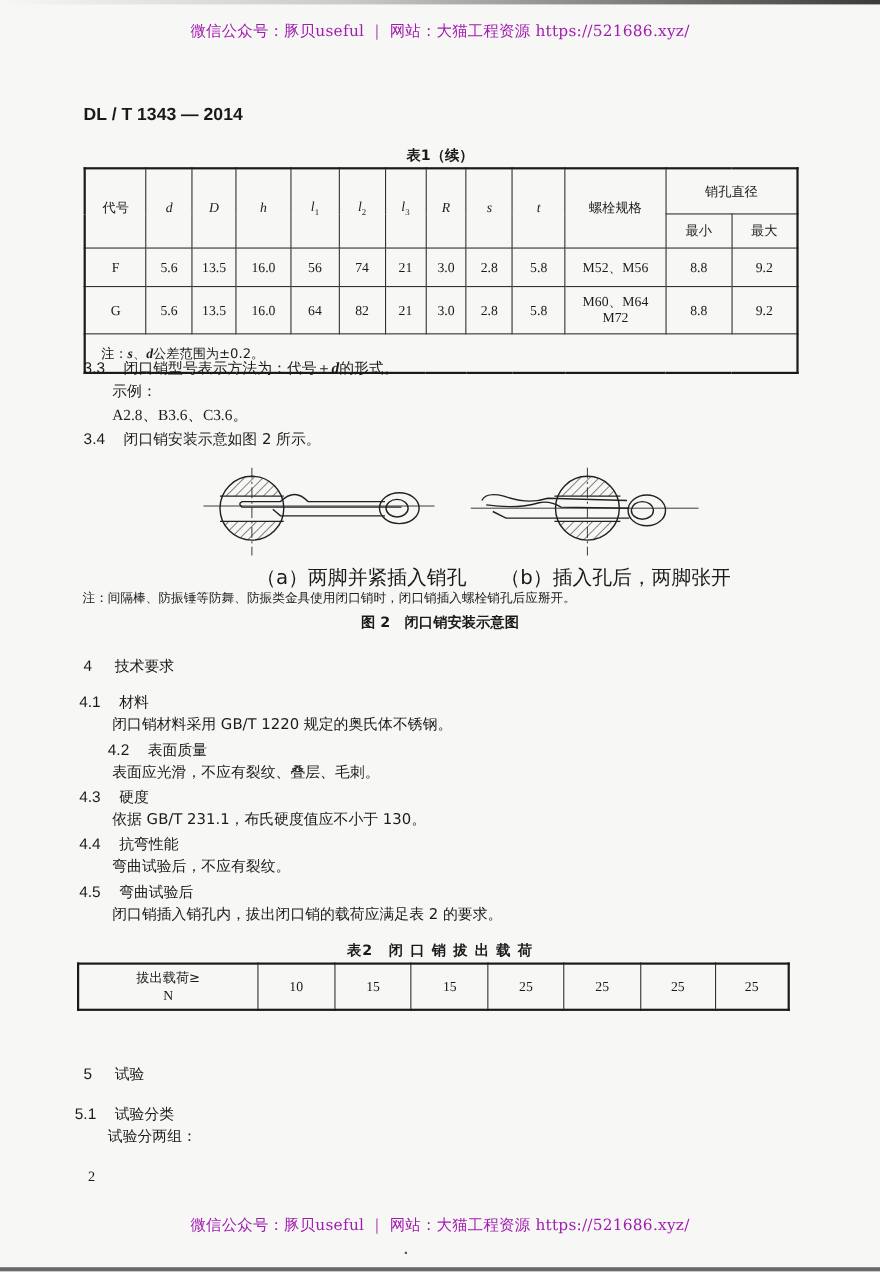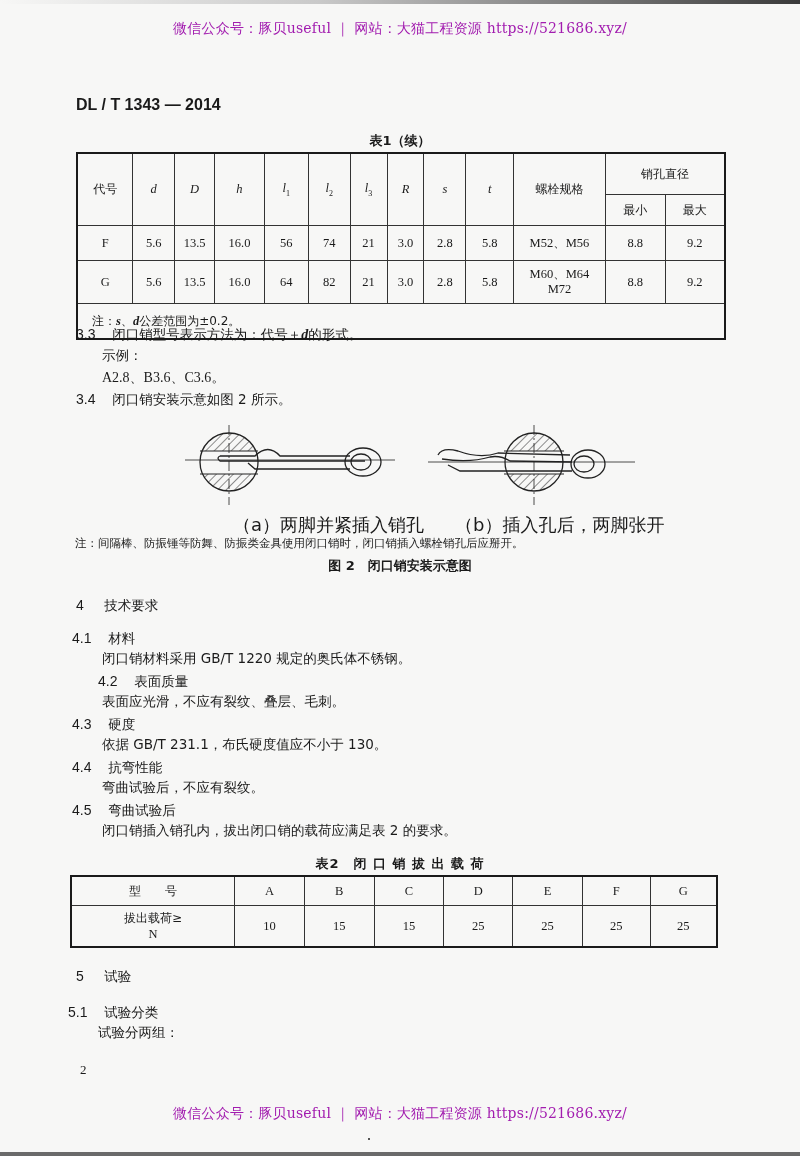--- a/index.html
+++ b/index.html
@@ -232,30 +232,20 @@
     <col style="width:164px">
       <col style="width:70px">
       <col style="width:70px">
       <col style="width:70px">
     <col style="width:69px">
       <col style="width:70px">
       <col style="width:68px">
       <col style="width:67px">
   </colgroup>
   <tbody>
-      <tr class="hr">
-    <td class="cjk">型　　号</td>
-    <td>A</td>
-    <td>B</td>
-    <td>C</td>
-    <td>D</td>
-    <td>E</td>
-    <td>F</td>
-    <td>G</td>
-  </tr>
   <tr class="vr">
     <td style="line-height:16px;margin-top:32px;">
       <span class="cjk">拔出载荷≥</span><br>
       <span>N</span>
     </td>
     <td>10</td>
     <td>15</td>
     <td>15</td>
     <td>25</td>
     <td>25</td>

